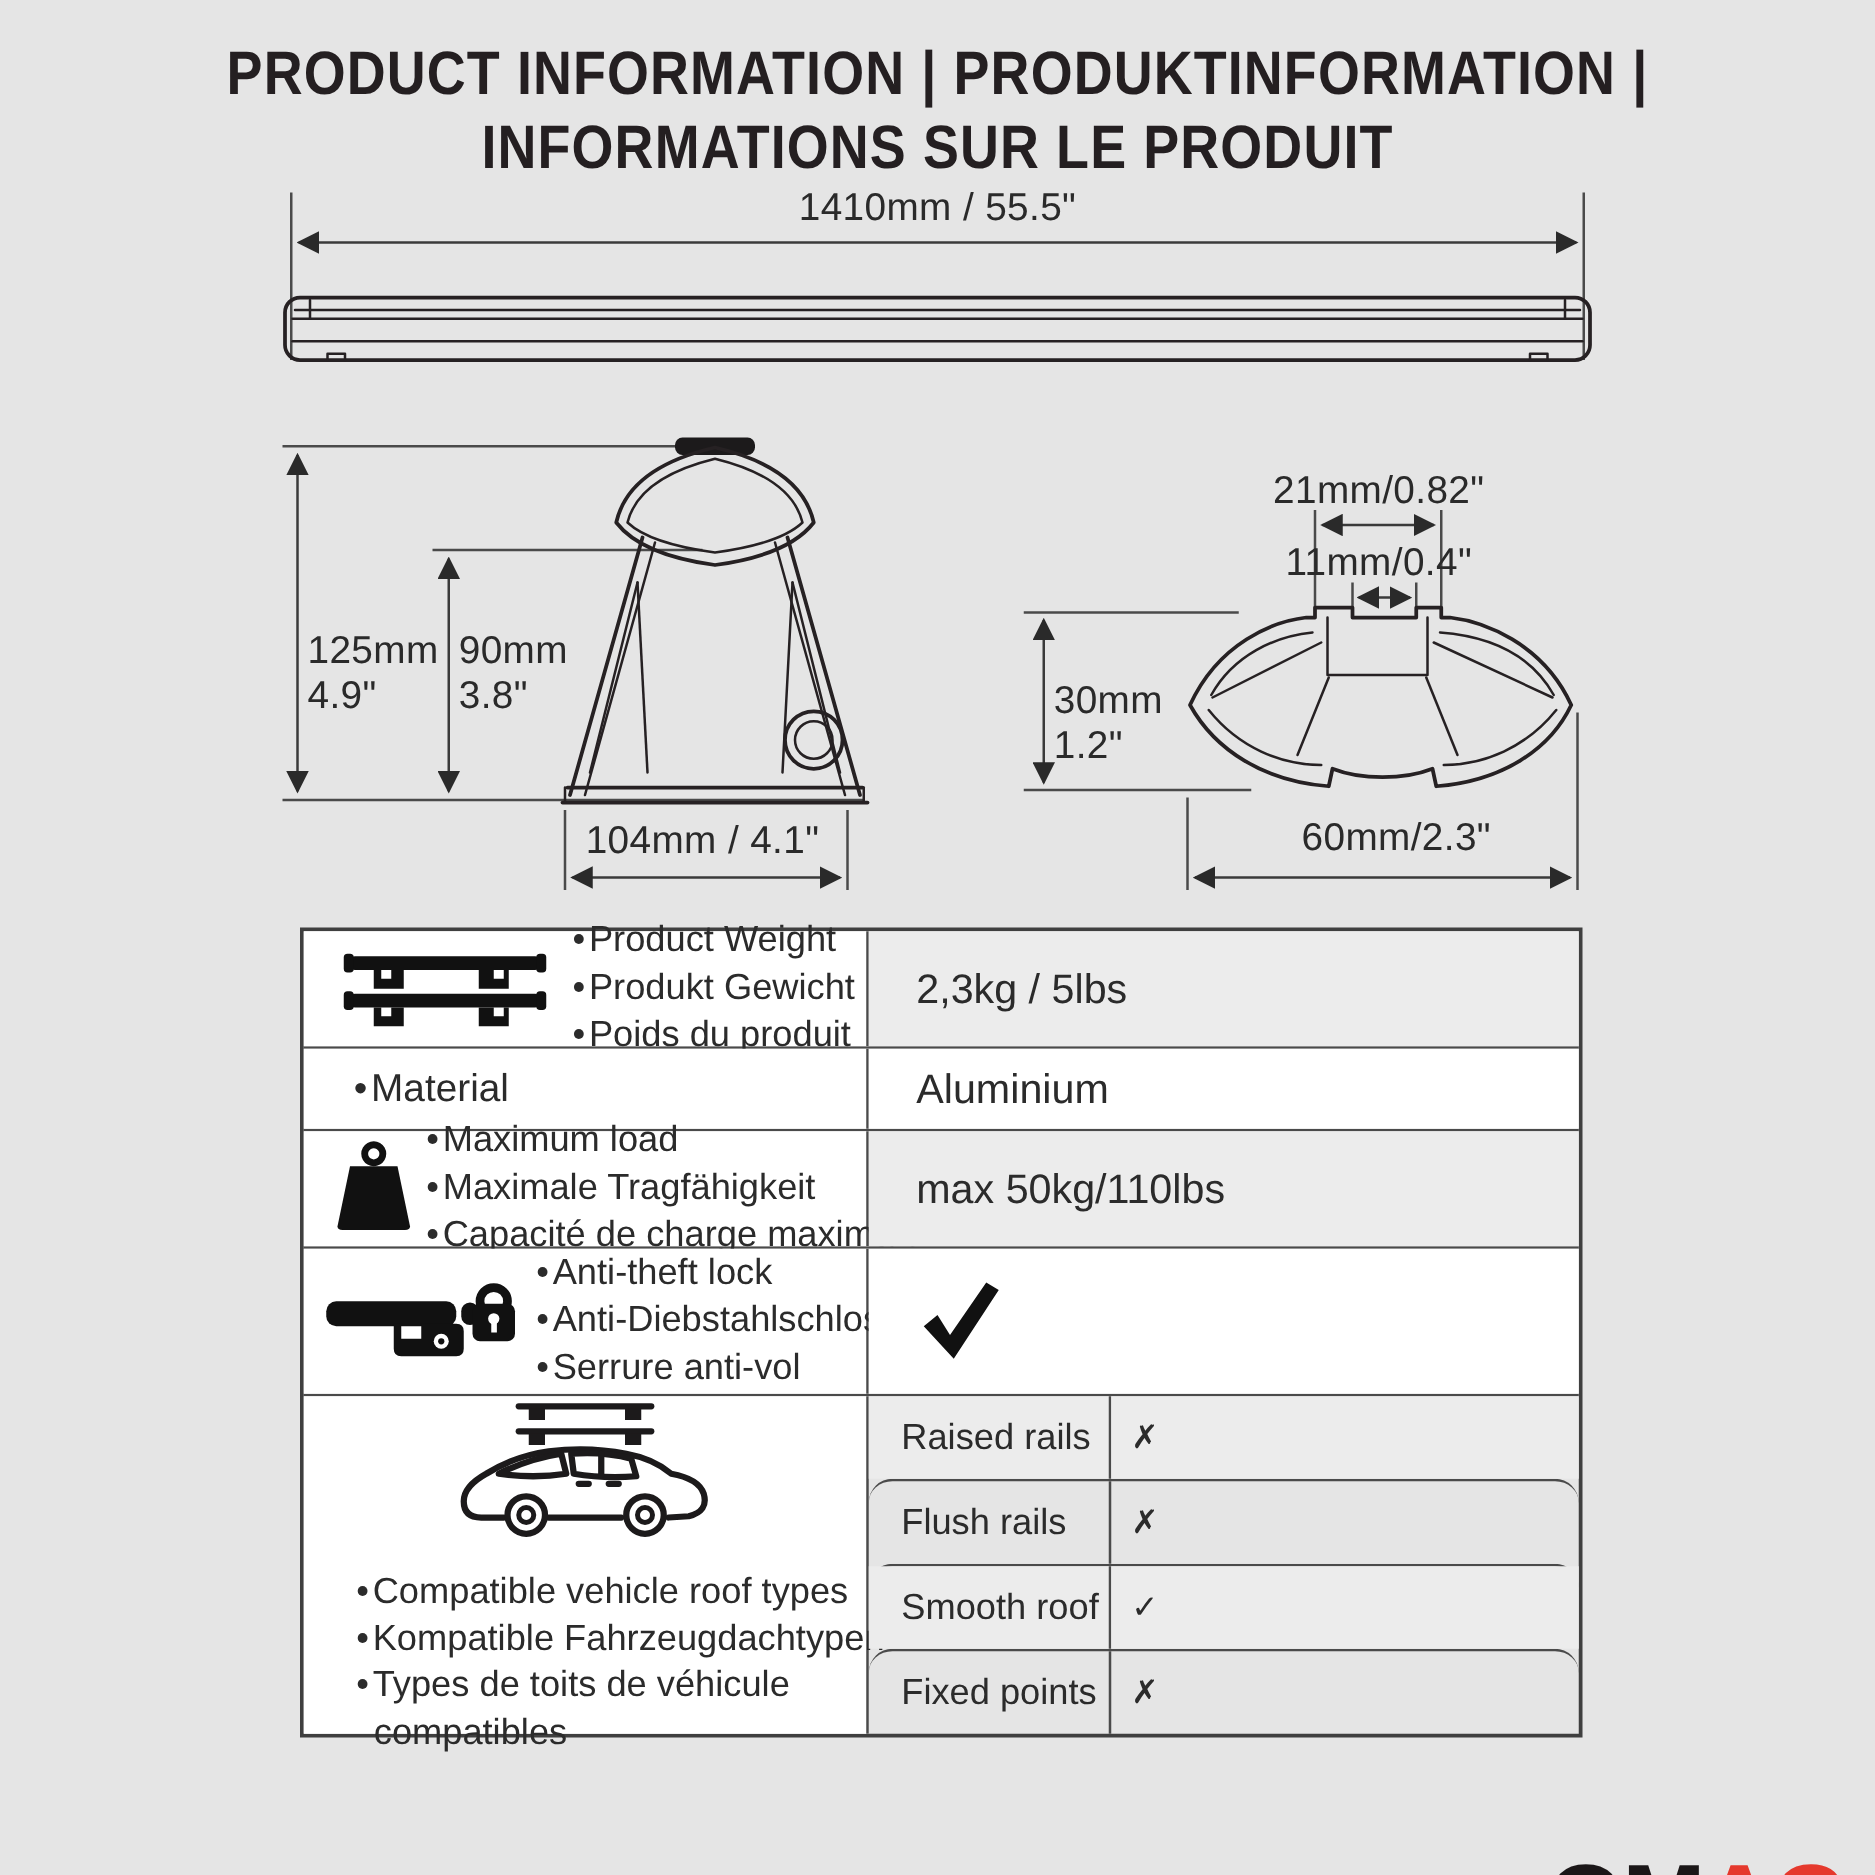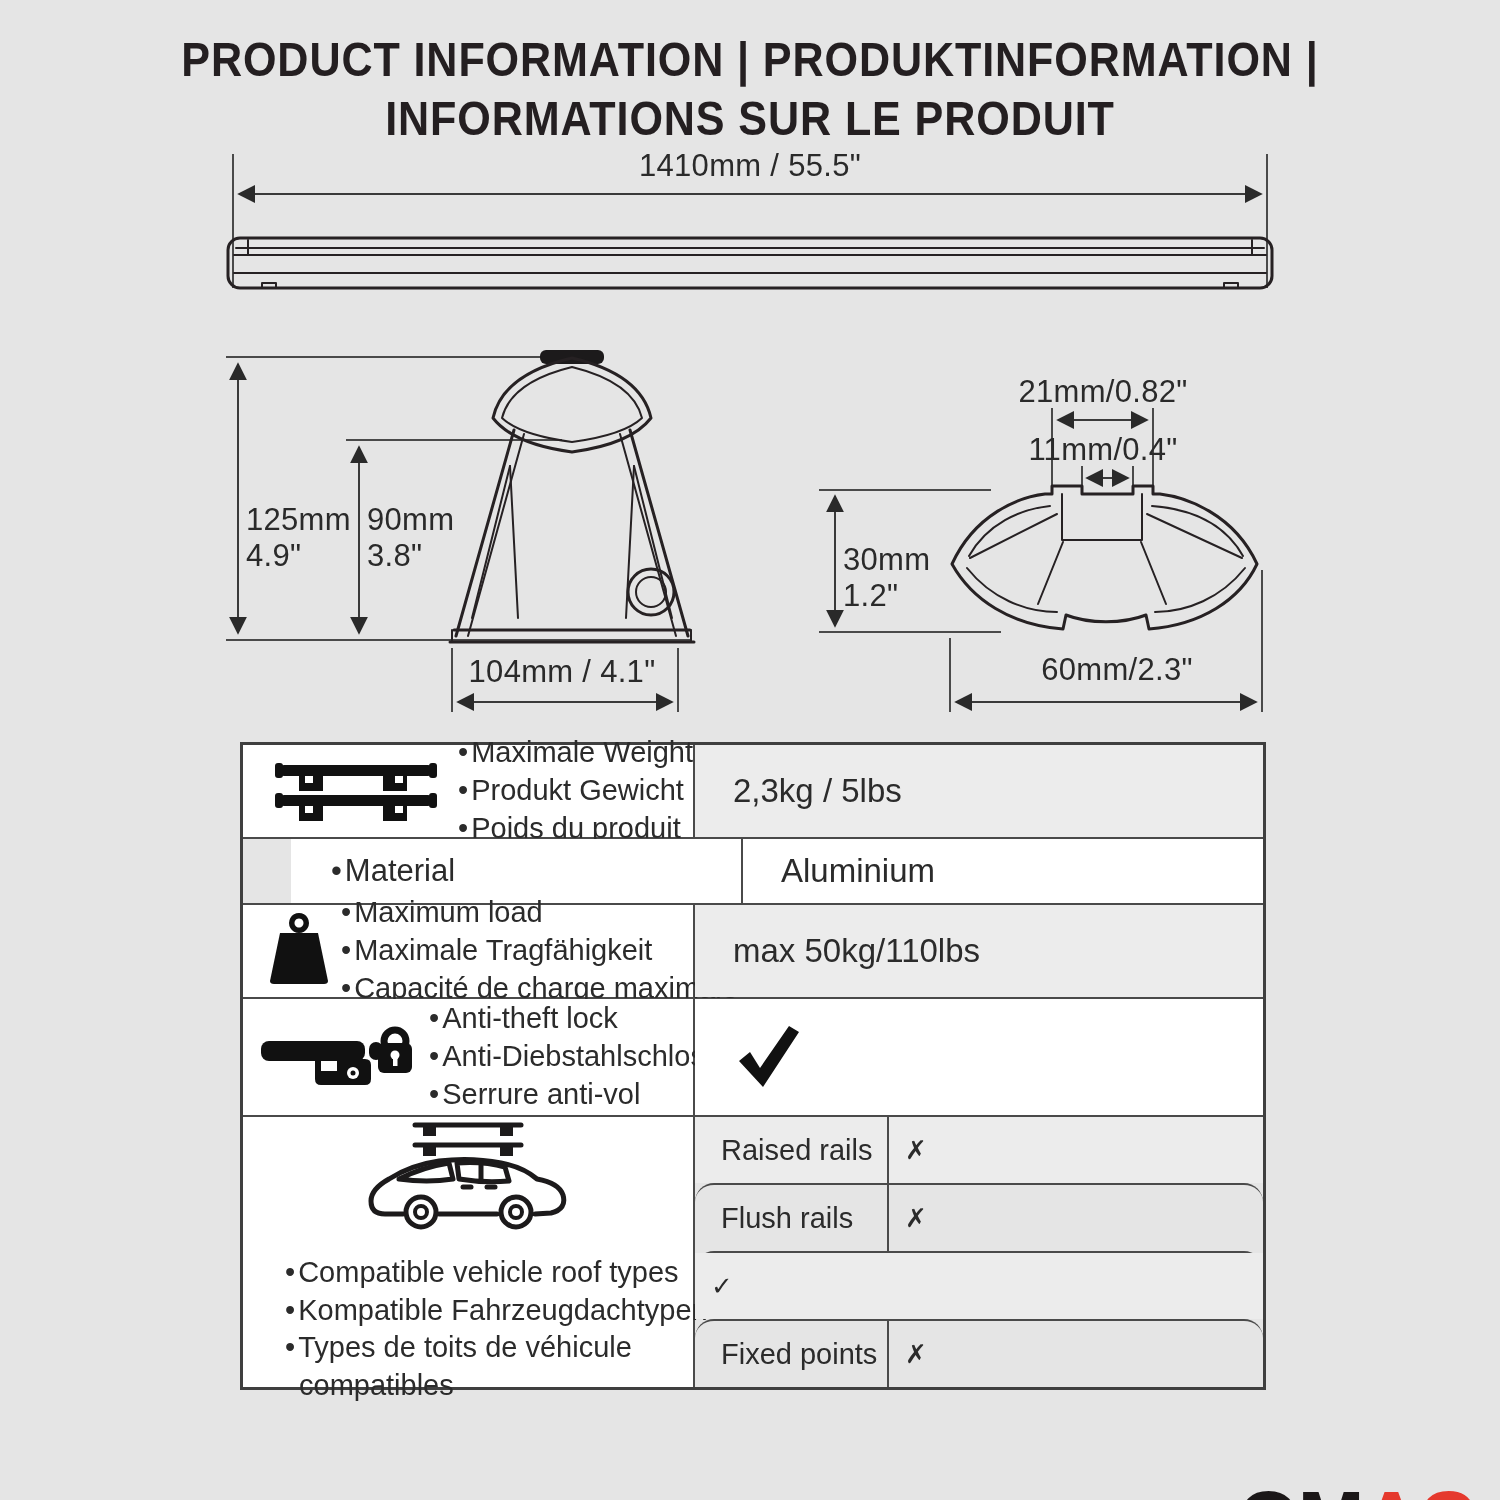--- a/index.html
+++ b/index.html
@@ -25,21 +25,21 @@
   .cell-label{width:452px;box-sizing:border-box;border-right:2px solid #4a4a4a;
               display:flex;align-items:center;background:#fff;}
   .cell-value{flex:1;display:flex;align-items:center;padding-left:38px;
               font-size:33px;background:#fff;}
   .gray{background:#ececec !important;}
   .labels{display:flex;flex-direction:column;line-height:1.3;}
   .lbl{white-space:nowrap;}
   .lbl::before{content:"•";margin-right:3px;}
   .row-icon{flex:0 0 auto;}
   
-  .r1{height:92px;} .r2{height:66px;padding-left:48px;} .r3{height:94px;} .r4{height:118px;} .r5{height:272px;}
+  .r1{height:92px;} .r2{height:66px;} .r3{height:94px;} .r4{height:118px;} .r5{height:272px;}
   .r2 .cell-label{padding-left:40px;font-size:31px;}
   .r5 .cell-label{flex-direction:column;justify-content:space-between;align-items:flex-start;}
   .r5-icon-wrap{align-self:center;margin-bottom:14px;}
   .r5-labels{padding-left:42px;font-size:29px;}
   .sub-rows{flex:1;display:flex;flex-direction:column;}
   .sub-row{flex:1;display:flex;box-sizing:border-box;}
   .sub-row + .sub-row{border-top:2px solid #4a4a4a;border-radius:19px;}
   .sub-label{width:194px;box-sizing:border-box;border-right:2px solid #4a4a4a;
              display:flex;align-items:center;padding-left:26px;font-size:29px;}
   .sub-value{flex:1;display:flex;align-items:center;padding-left:16px;font-size:26px;}
@@ -180,21 +180,21 @@
             <path d="M28 17 h24 v15 h-24 z M34 17 h8 v7 h-8 z" fill-rule="evenodd"></path>
             <path d="M112 17 h24 v15 h-24 z M124 17 h8 v7 h-8 z" fill-rule="evenodd"></path>
             <rect x="10" y="36" width="150" height="11" rx="3"></rect>
             <rect x="4" y="34" width="8" height="15" rx="3"></rect>
             <rect x="158" y="34" width="8" height="15" rx="3"></rect>
             <path d="M28 47 h24 v15 h-24 z M34 47 h8 v7 h-8 z" fill-rule="evenodd"></path>
             <path d="M112 47 h24 v15 h-24 z M124 47 h8 v7 h-8 z" fill-rule="evenodd"></path>
           </g>
         </svg>
         <div class="labels" style="margin-left:12px;">
-          <span class="lbl">Maximale Weight</span>
+          <span class="lbl">Product Weight</span>
           <span class="lbl">Produkt Gewicht</span>
           <span class="lbl">Poids du produit</span>
         </div>
       </div>
       <div class="cell-value gray">2,3kg / 5lbs</div>
     </div>
 
     <div class="t-row r2">
       <div class="cell-label">
         <span class="lbl">Material</span>
@@ -288,20 +288,21 @@
             <span class="mark">✗</span>
           </div>
         </div>
         <div class="sub-row">
           <div class="sub-label">Flush rails</div>
           <div class="sub-value">
             <span class="mark">✗</span>
           </div>
         </div>
         <div class="sub-row">
+          <div class="sub-label gray">Smooth roof</div>
           <div class="sub-value gray">
             <span class="mark">✓</span>
           </div>
         </div>
         <div class="sub-row">
           <div class="sub-label">Fixed points</div>
           <div class="sub-value">
             <span class="mark">✗</span>
           </div>
         </div>

